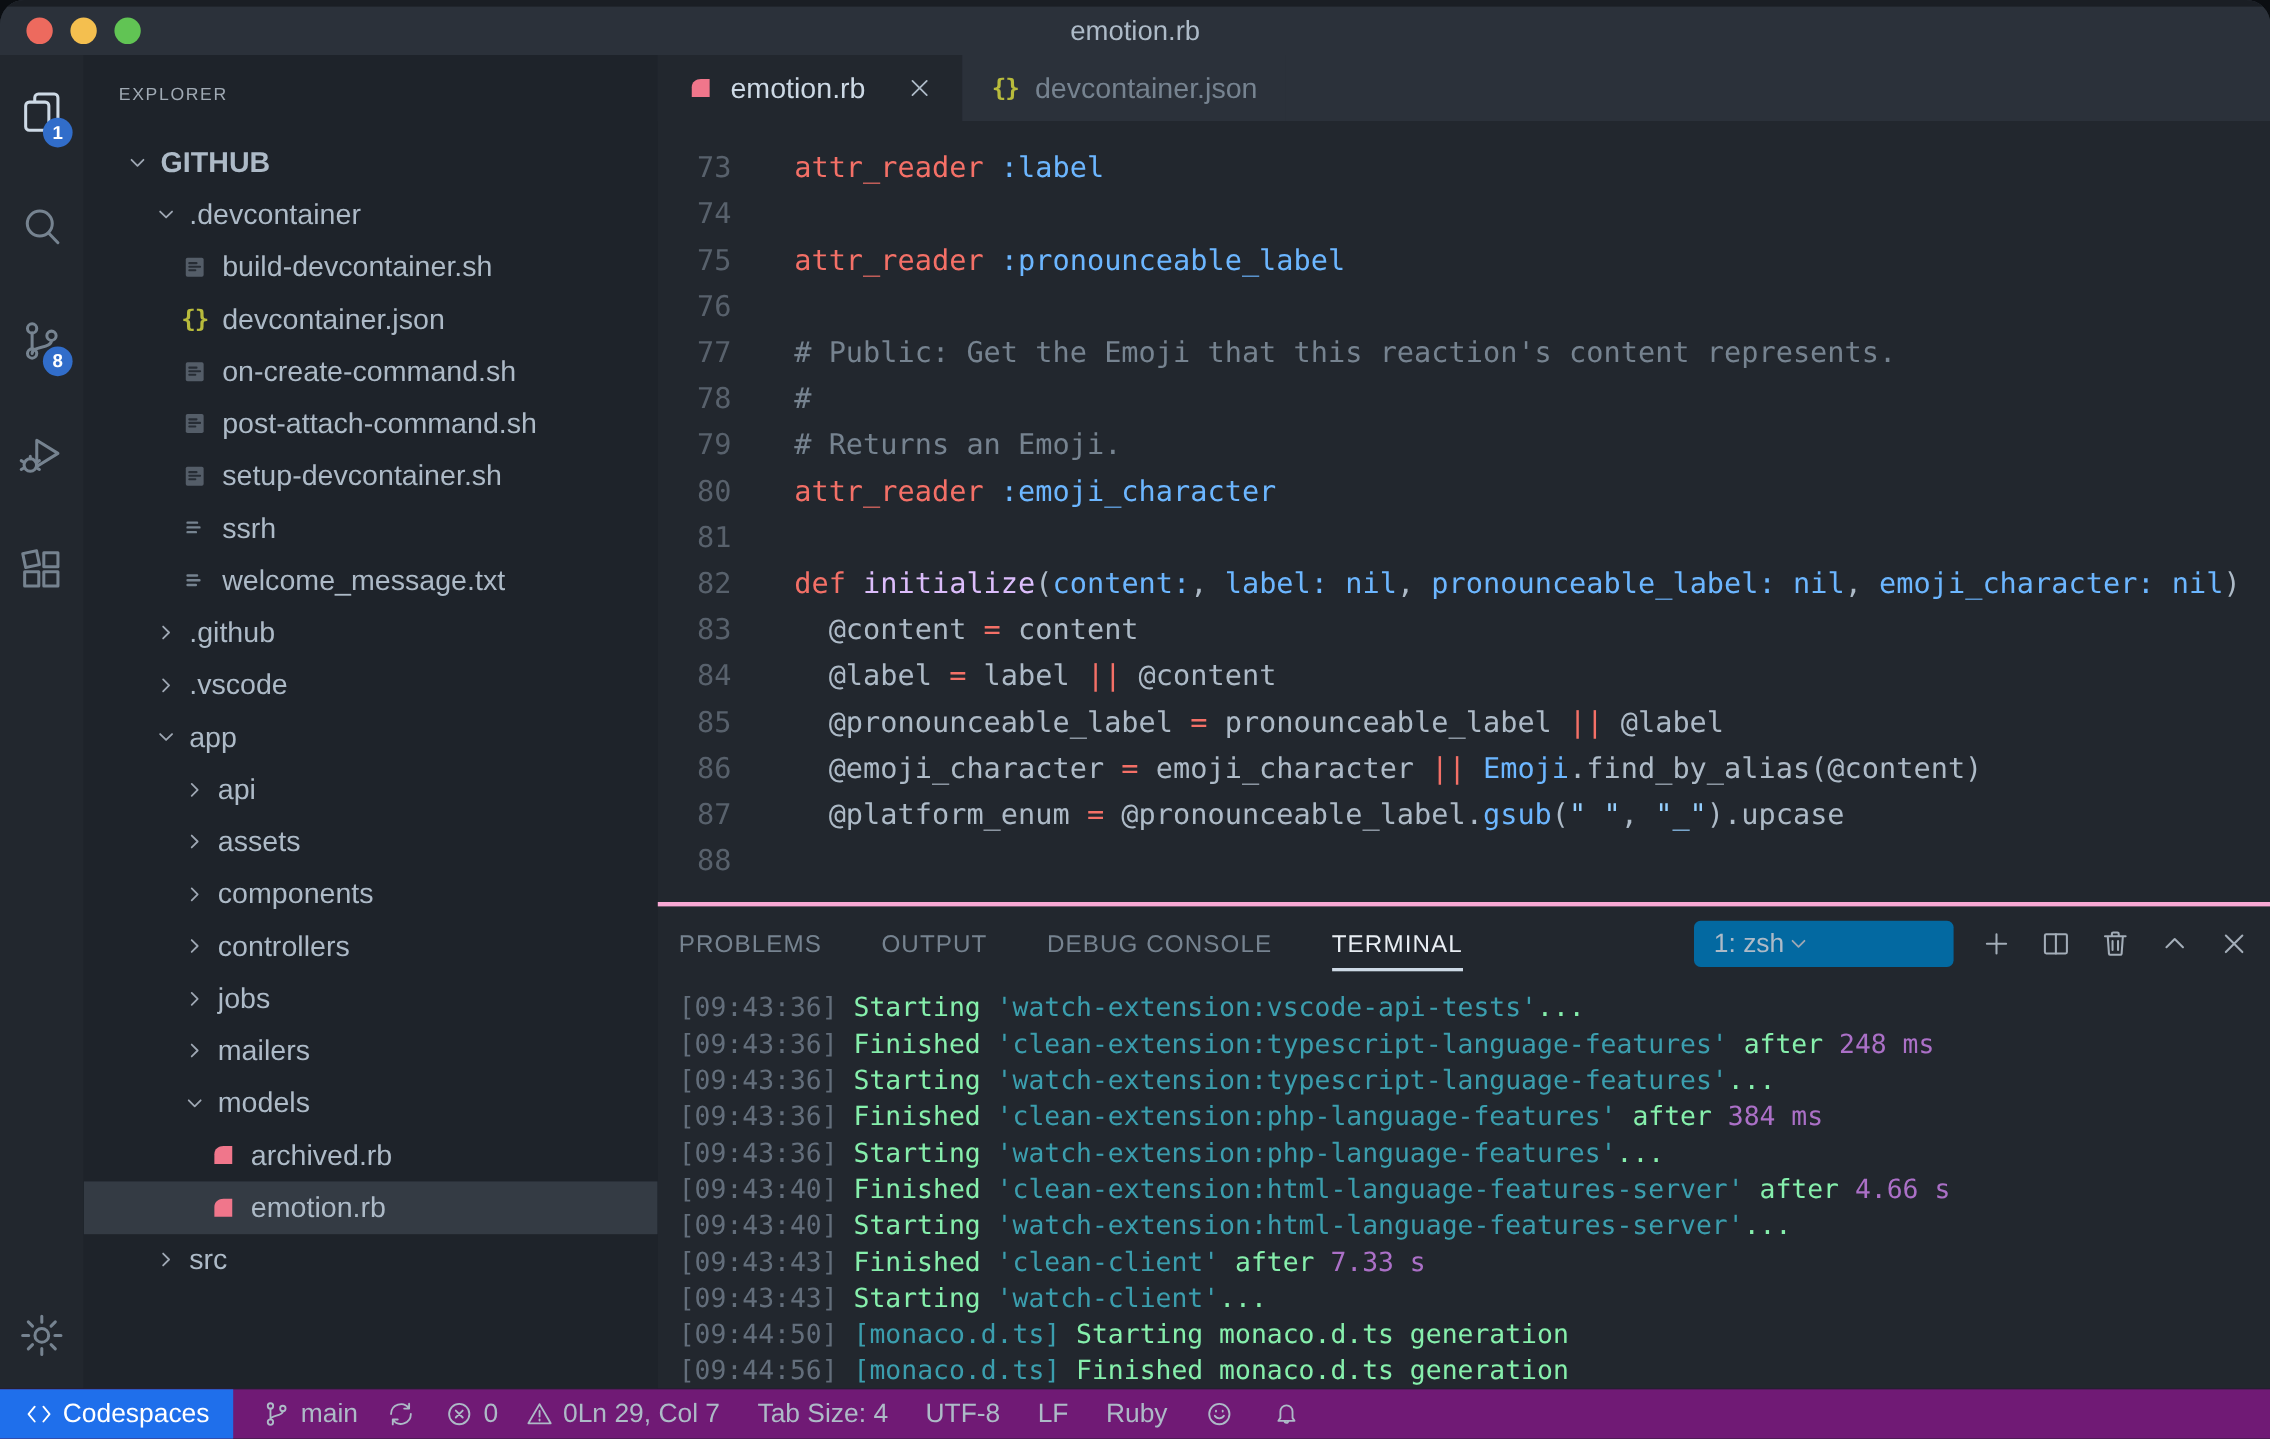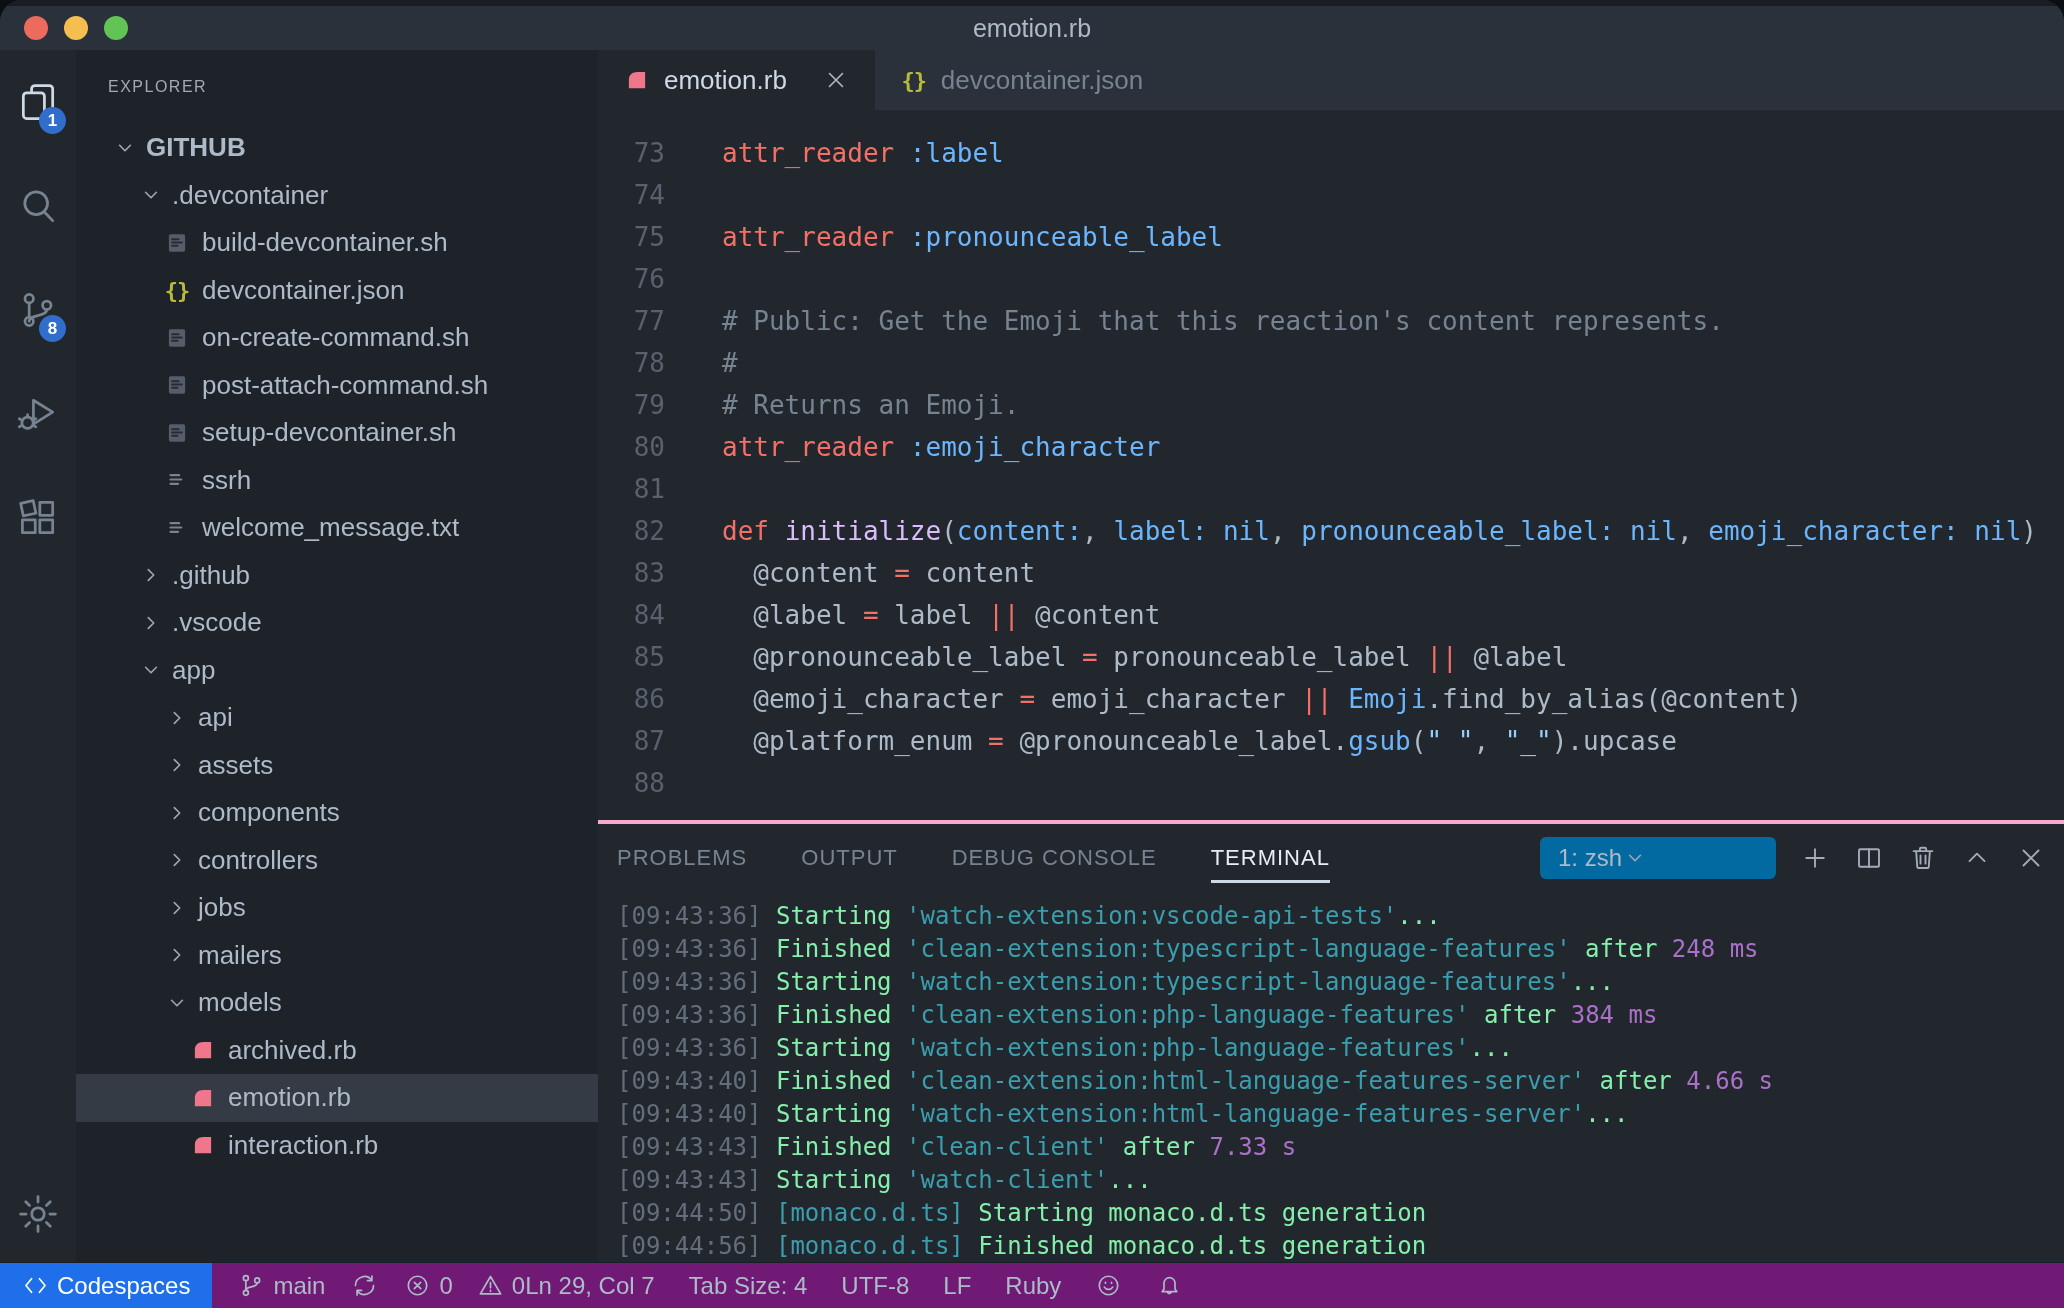--- a/index.html
+++ b/index.html
@@ -325,27 +325,27 @@
           <span class="tlabel">archived.rb</span>
         </div>
         <div class="trow sel" style="padding-left: 114px;">
           <span class="ficon">
             <svg viewBox="0 0 24 24">
               <path d="M4.5 19.5v-8.2C4.5 7 8 4.5 12.2 4.5h7.3v15z" style="fill:#f0768b;stroke:none"></path>
             </svg>
           </span>
           <span class="tlabel">emotion.rb</span>
         </div>
-        <div class="trow" style="padding-left: 114px;">
-          <span class="ficon">
-            <svg viewBox="0 0 24 24">
-              <path d="M4.5 19.5v-8.2C4.5 7 8 4.5 12.2 4.5h7.3v15z" style="fill:#f0768b;stroke:none"></path>
-            </svg>
-          </span>
-          <span class="tlabel">interaction.rb</span>
+        <div class="trow" style="padding-left: 62px;">
+          <span class="twisty">
+            <svg viewBox="0 0 24 24">
+              <path d="M9.5 7l5 5-5 5"></path>
+            </svg>
+          </span>
+          <span class="tlabel">src</span>
         </div>
       </div>
   </div>
 
   <div class="editorgroup">
     <div class="tabstrip" id="tabs">
         <div class="tab active">
           <span class="ficon">
             <svg viewBox="0 0 24 24">
               <path d="M4.5 19.5v-8.2C4.5 7 8 4.5 12.2 4.5h7.3v15z" style="fill:#f0768b;stroke:none"></path>

